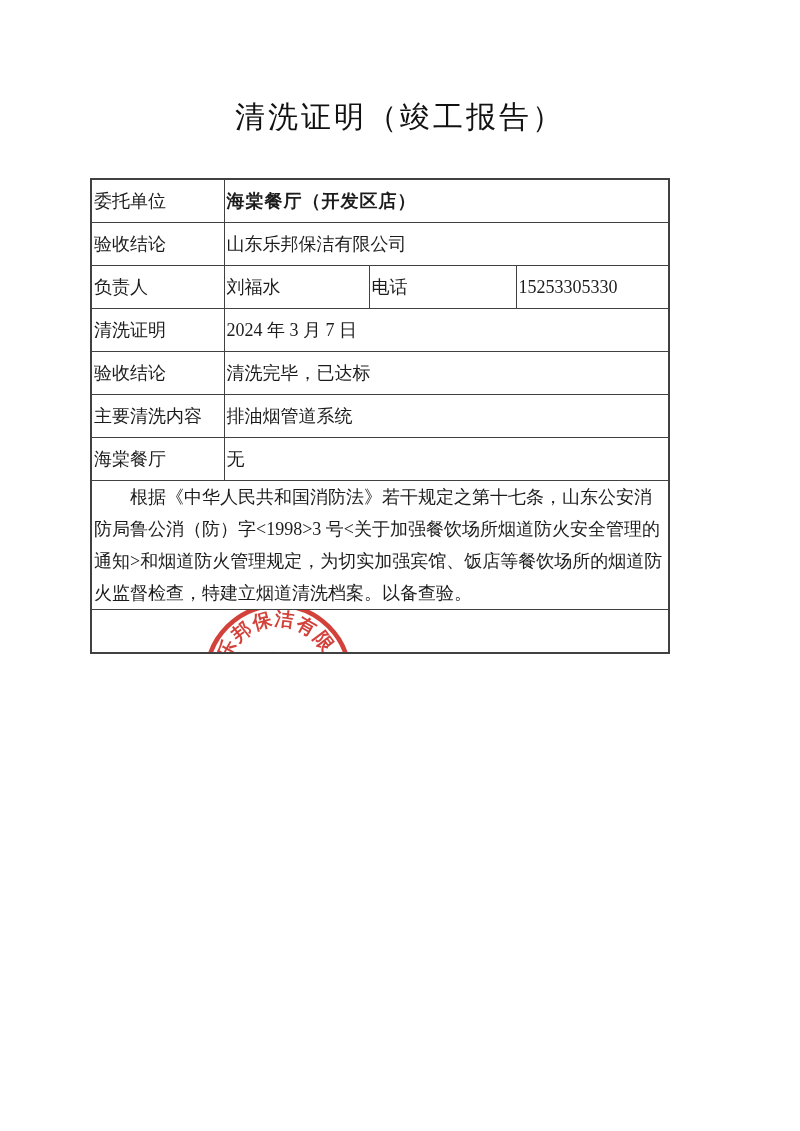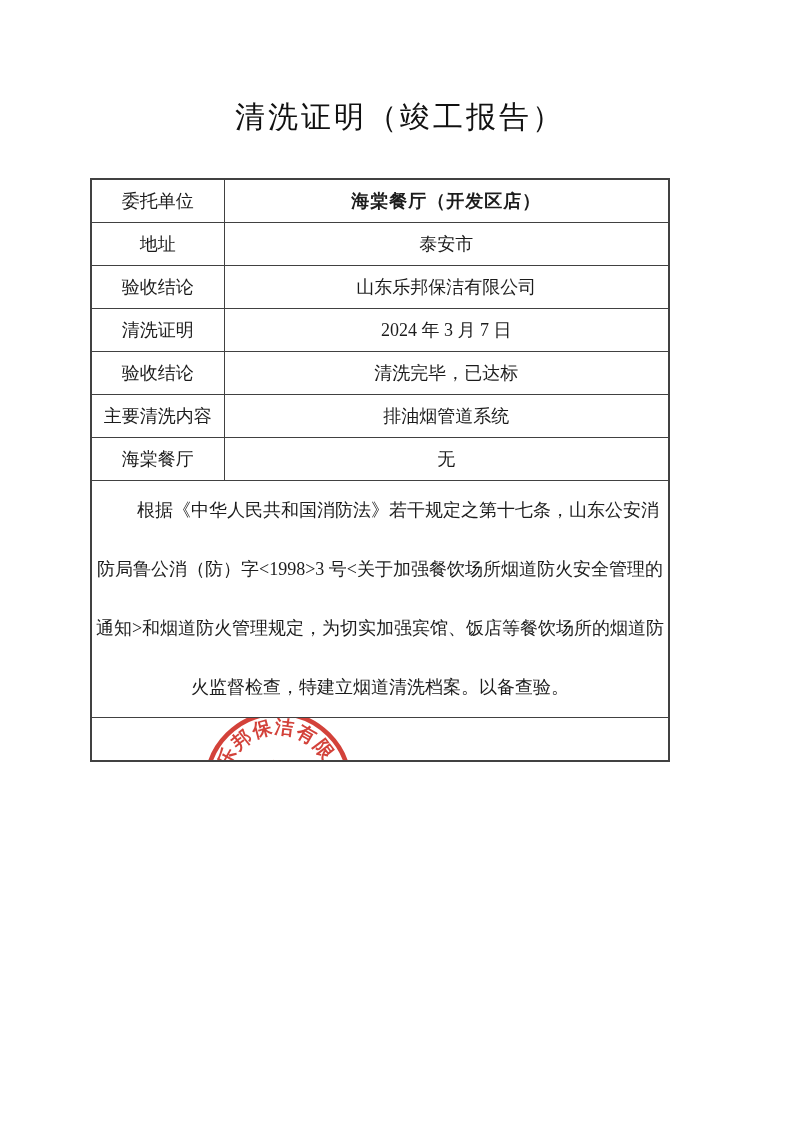--- a/index.html
+++ b/index.html
@@ -22,36 +22,36 @@
 
   table.cert {
     position: absolute; left: 90px; top: 178px;
     width: 578px;
     border-collapse: collapse;
     table-layout: fixed;
     border: 2px solid #414141;
   }
   table.cert td {
     border: 1px solid #414141;
-    text-align: center;
+    text-align: left;
     vertical-align: middle;
     font-size: 18px;
     height: 42px;
     padding: 0 2px;
     overflow: hidden;
   }
   td.val-bold   { font-weight: bold; font-size: 20px; letter-spacing: 1px; margin-left: 20px; }
   td.val-date   { font-size: 21px; }
   td.notice-cell {
     height: 170px;
     text-align: justify;
     vertical-align: top;
     padding: 5px 8px 0 8px;
     font-size: 19px;
-    line-height: 59px;
+    line-height: 32px;
     text-indent: 2em;
   }
   td.sig-cell { height: 215px; position: relative; padding: 0; }
   .stamp {
     position: absolute; left: 110px; top: -9px;
     width: 152px; height: 152px;
     z-index: 2;
     opacity: 0.93;
   }
   .ring-text {
@@ -80,26 +80,28 @@
         <col style="width:145px">
         <col style="width:147px">
         <col style="width:153px">
     </colgroup>
     <tbody>
       <tr>
         <td>委托单位</td>
         <td class="val-bold" colspan="3">海棠餐厅（开发区店）</td>
       </tr>
       <tr>
-        <td>地址</td>
-        <td colspan="3">泰安市</td>
+        <td>验收结论</td>
+        <td colspan="3">山东乐邦保洁有限公司</td>
       </tr>
       <tr>
-        <td>验收结论</td>
-        <td colspan="3">山东乐邦保洁有限公司</td>
+        <td>负责人</td>
+        <td>刘福水</td>
+        <td>电话</td>
+        <td>15253305330</td>
       </tr>
       <tr>
         <td>清洗证明</td>
         <td class="val-date" colspan="3">2024 年 3 月 7 日</td>
       </tr>
       <tr>
         <td>验收结论</td>
         <td colspan="3">清洗完毕，已达标</td>
       </tr>
       <tr>

